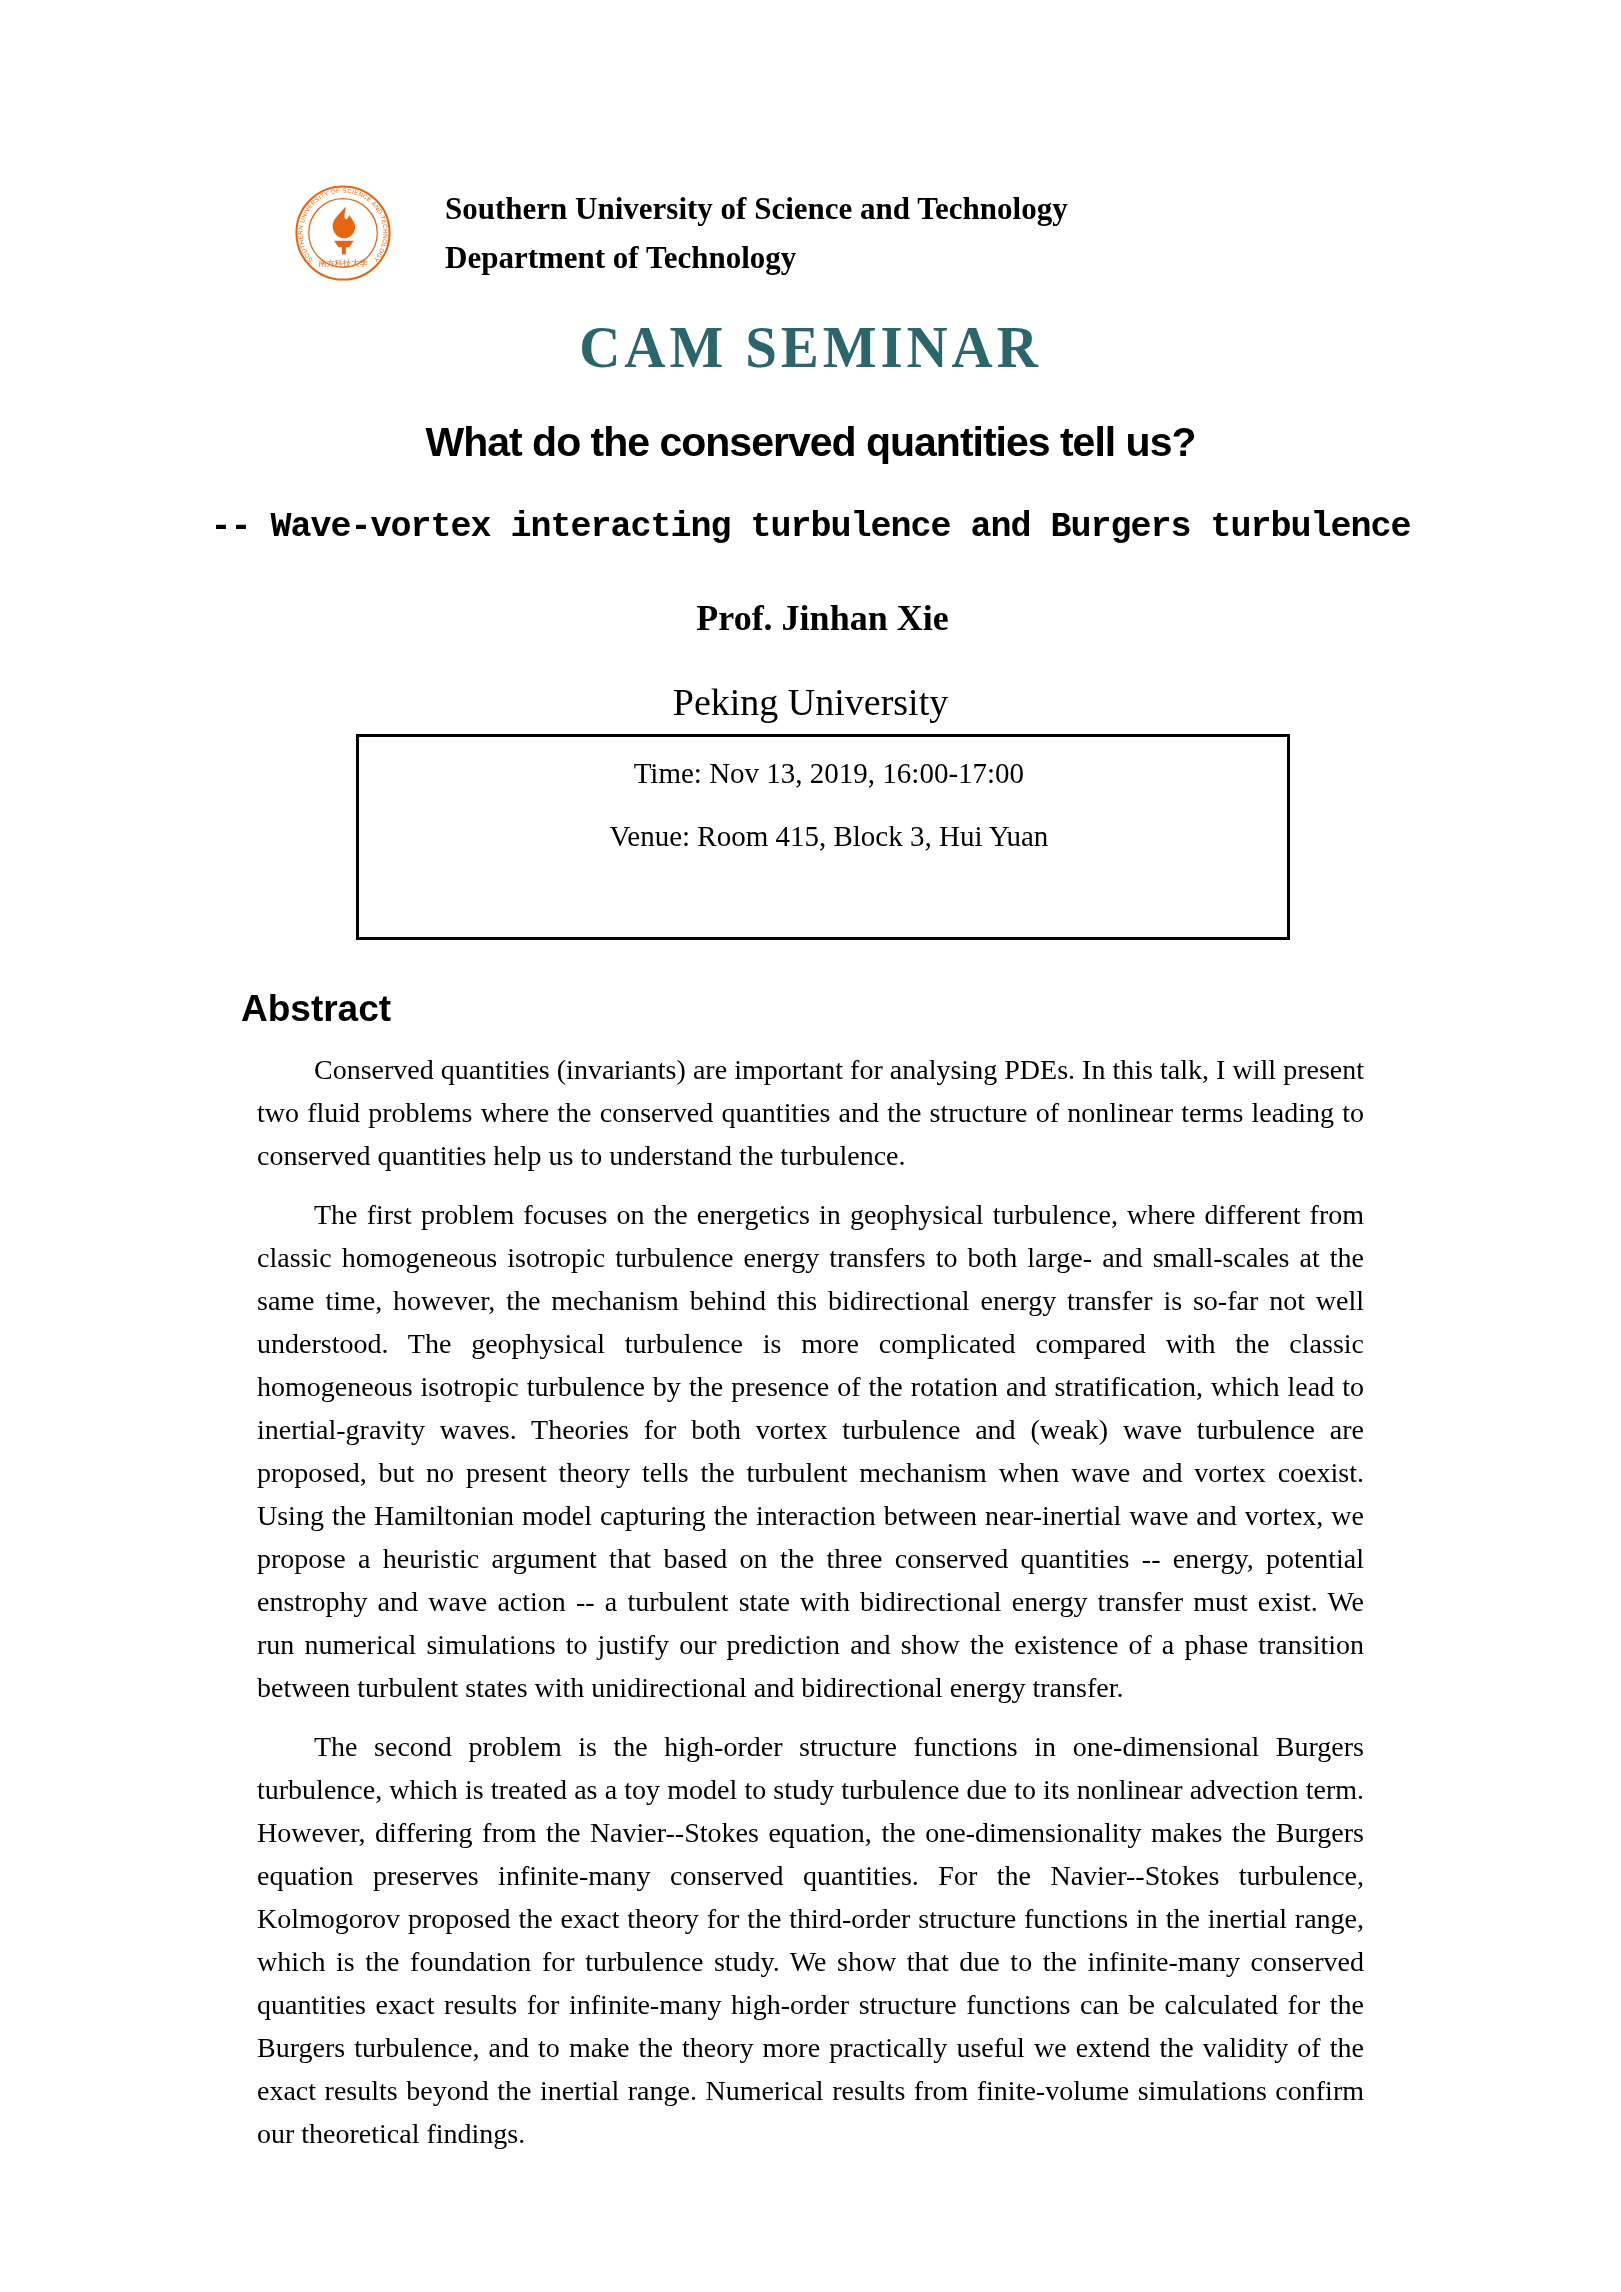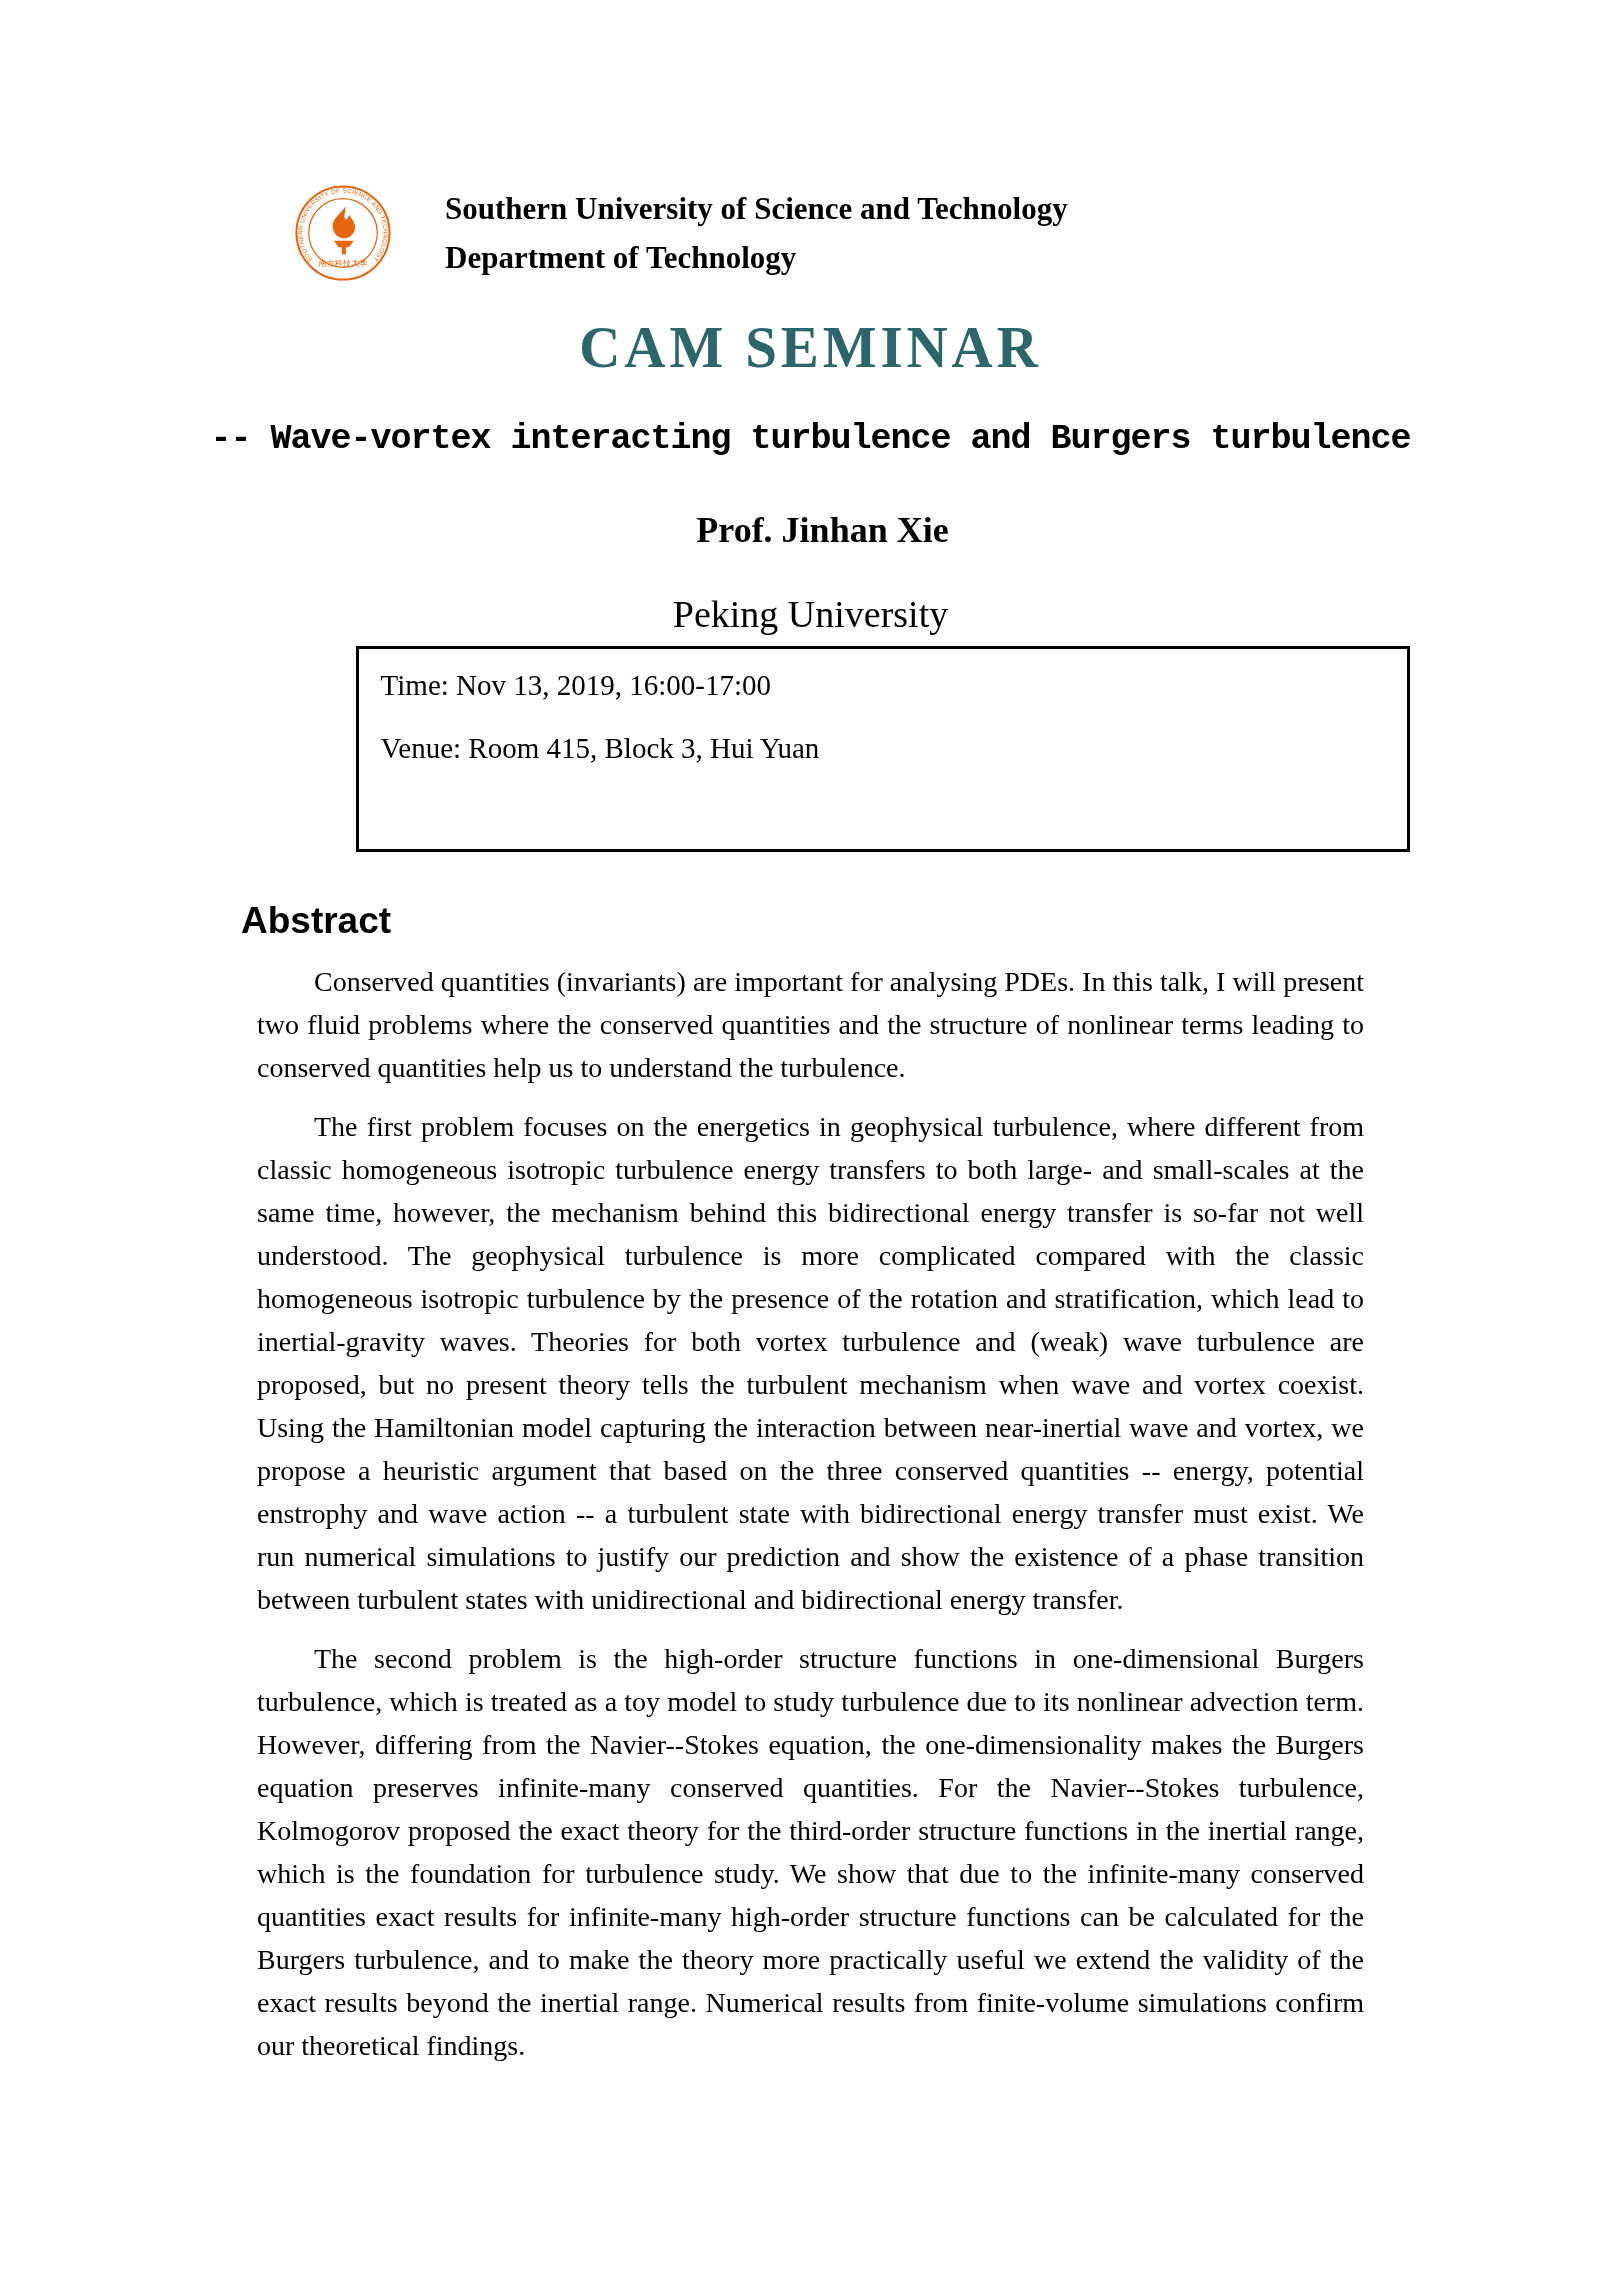--- a/index.html
+++ b/index.html
@@ -71,24 +71,25 @@
     margin-top:41px;
     text-align:center;
     font-family:"Liberation Serif", serif;
     font-size:38px;
     line-height:43px;
   }
   
   .info-box{
     box-sizing:border-box;
     margin:9.8px 0 0 356px;
-    width:1054px;
+    width:934px;
     height:206px;
     border:3.9px solid #000;
     padding:4.9px 9.8px 4.9px 21.6px;
+    text-align:center;
   }
   .info-row{
     font-size:29px;
     line-height:63px;
     white-space:nowrap;
   }
   
   .content{
     margin:0 241px;
   }
@@ -127,20 +128,21 @@
       <text x="60" y="100" font-size="10" fill="#e7650f" text-anchor="middle">南方科技大学</text>
     </svg>
     <div class="header-text">
       <div>Southern University of Science and Technology</div>
       <div>Department of Technology</div>
     </div>
   </div>
 
   <div class="cam-seminar">CAM SEMINAR</div>
 
+  <div class="talk-title">What do the conserved quantities tell us?</div>
 
   <div class="talk-subtitle">-- Wave-vortex interacting turbulence and Burgers turbulence</div>
 
   <div class="speaker">Prof. Jinhan Xie</div>
 
   <div class="affiliation">Peking University</div>
 
   <div class="info-box">
     <div class="info-row">Time: Nov 13, 2019, 16:00-17:00</div>
     <div class="info-row">Venue: Room 415, Block 3, Hui Yuan</div>

